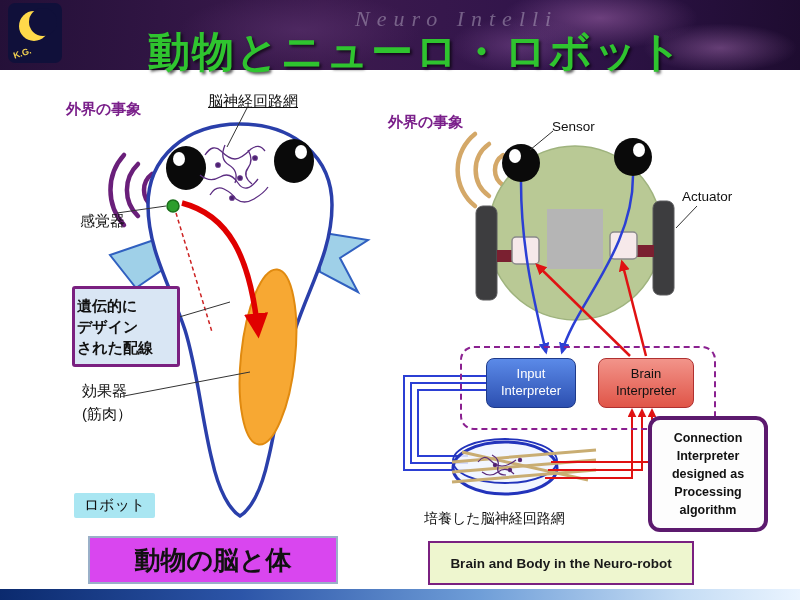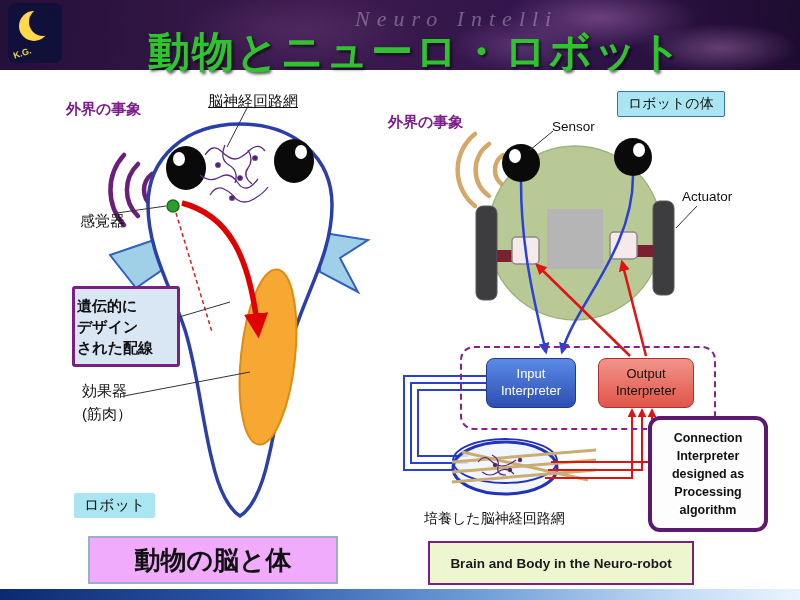--- a/index.html
+++ b/index.html
@@ -31,21 +31,21 @@
   .lbl{position:absolute;font-size:15px;color:#111;z-index:5;}
   .purple-lbl{color:#7a1f8a;font-weight:bold;}
   .preline{white-space:pre-line;}
   .cyan-tag{position:absolute;background:#a9e6f2;color:#111;font-size:15px;
     padding:3px 10px;border-radius:2px;z-index:5;}
   
   .genetic-box{position:absolute;left:72px;top:286px;width:98px;background:#d9e6f4;
     border:3px solid #7a2080;border-radius:3px;padding:6px 2px;
     font-size:15px;font-weight:bold;line-height:1.4;color:#111;z-index:5;}
   .caption-animal{position:absolute;left:88px;top:536px;width:246px;height:44px;
-    background:#f0abfc;border:2px solid #9ab0c8;display:flex;align-items:center;
+    background:#d946ef;border:2px solid #9ab0c8;display:flex;align-items:center;
     justify-content:center;font-size:26px;font-weight:600;color:#111;z-index:5;}
   .caption-robot{position:absolute;left:428px;top:541px;width:262px;height:40px;
     background:#eef6cf;border:2px solid #7a2080;display:flex;align-items:center;
     justify-content:center;font-size:13.5px;font-weight:bold;color:#1a1a1a;z-index:5;}
   .dashed-frame{position:absolute;left:460px;top:346px;width:252px;height:80px;
     border:2.5px dashed #8a2090;border-radius:14px;z-index:4;}
   .interp{position:absolute;top:358px;height:48px;border-radius:8px;display:flex;
     align-items:center;justify-content:center;text-align:center;font-size:13px;
     line-height:1.3;z-index:5;}
   .input-box{left:486px;width:88px;background:linear-gradient(#5b8ae8,#2c4fb0);
@@ -212,28 +212,27 @@
   <div class="lbl" style="left:80px;top:212px;">感覚器</div>
   <div class="genetic-box preline">遺伝的に
 デザイン
 された配線</div>
   <div class="lbl preline" style="left:82px;top:380px;line-height:1.5;">効果器
 (筋肉）</div>
   <div class="cyan-tag" style="left:74px;top:493px;">ロボット</div>
   <div class="caption-animal">動物の脳と体</div>
 
   <div class="lbl purple-lbl" style="left:388px;top:113px;">外界の事象</div>
-  <div class="cyan-tag" style="left:617px;top:91px;font-size:14px;border:1px solid #3a70b0;">ロボットの体</div>
   <div class="lbl" style="left:552px;top:119px;font-size:13.5px;">Sensor</div>
   <div class="lbl" style="left:682px;top:189px;font-size:13.5px;">Actuator</div>
 
   <div class="dashed-frame"></div>
   <div class="interp input-box preline">Input
 Interpreter</div>
-  <div class="interp output-box preline">Output
+  <div class="interp output-box preline">Brain
 Interpreter</div>
 
   <div class="lbl" style="left:424px;top:510px;font-size:14px;">培養した脳神経回路網</div>
   <div class="connection-box preline">Connection
 Interpreter
 designed  as
 Processing
 algorithm</div>
   <div class="caption-robot">Brain and Body in the Neuro-robot</div>
 

